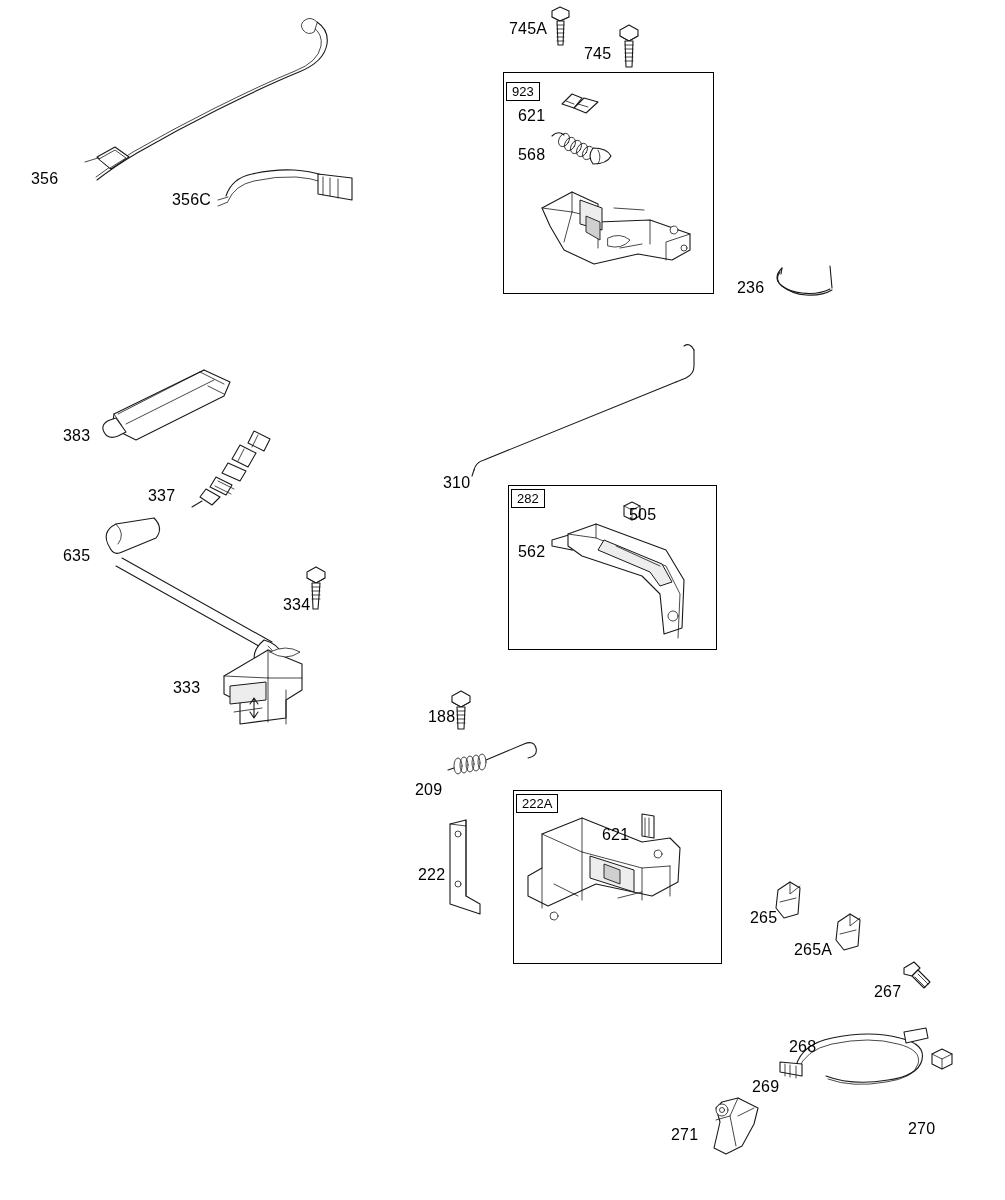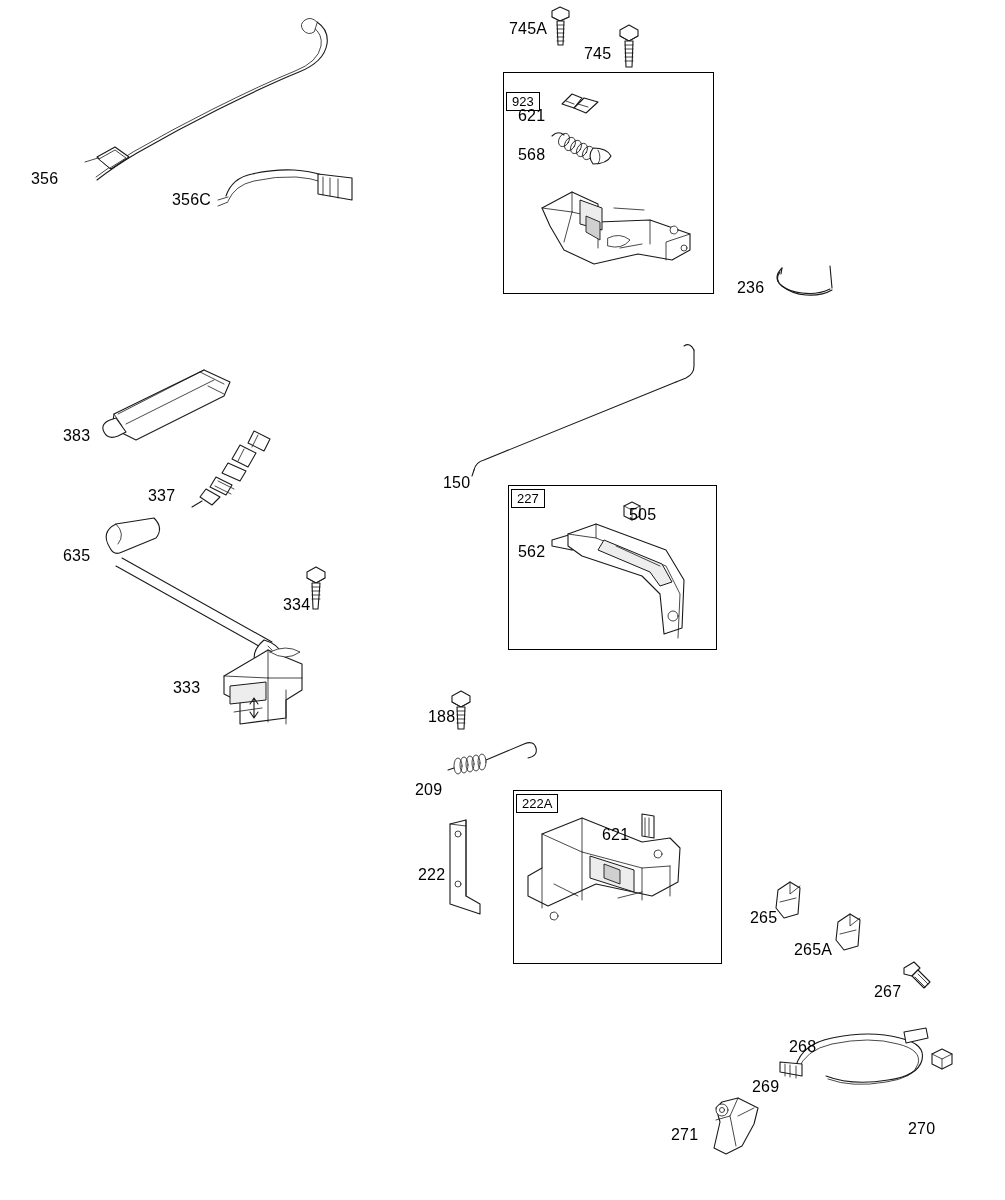--- a/index.html
+++ b/index.html
@@ -54,22 +54,22 @@
 </style>
 </head>
 <body>
 
 <div id="sheet">
 
   <div class="group-box" style="left:503px; top:72px; width:209px; height:220px;"></div>
   <div class="group-box" style="left:508px; top:485px; width:207px; height:163px;"></div>
   <div class="group-box" style="left:513px; top:790px; width:207px; height:172px;"></div>
 
-  <div class="boxlabel" style="left:506px; top:92px;">923</div>
-  <div class="boxlabel" style="left:511px; top:489px;">227</div>
+  <div class="boxlabel" style="left:506px; top:82px;">923</div>
+  <div class="boxlabel" style="left:511px; top:489px;">282</div>
   <div class="boxlabel" style="left:516px; top:794px;">222A</div>
 
   <div class="art" style="left:55px; top:10px;">
     <svg width="300" height="190" viewBox="0 0 300 190">
       <path class="st" d="M262 12 q12 8 10 22 q-3 18 -28 28 q-32 13 -82 38 q-40 20 -80 43 q-22 13 -40 27"></path>
       <path class="stt" d="M258 17 q10 7 8 19 q-3 16 -26 25 q-32 13 -82 38 q-40 20 -80 43 q-20 12 -37 25"></path>
       <path class="fwt" d="M262 12 q-6 -6 -12 -2 q-6 4 -2 10 q5 6 11 2 z"></path>
       <path class="fw" d="M42 147 l18 -10 l14 10 l-18 12 z"></path>
       <path class="fwt" d="M44 149 l16 -9 l11 8 l-16 10 z"></path>
       <path class="stt" d="M30 152 l13 -4"></path>
@@ -335,21 +335,21 @@
   <div class="label" style="left:509px; top:20px;">745A</div>
   <div class="label" style="left:584px; top:45px;">745</div>
   <div class="label" style="left:518px; top:107px;">621</div>
   <div class="label" style="left:518px; top:146px;">568</div>
   <div class="label" style="left:737px; top:279px;">236</div>
   <div class="label" style="left:63px;  top:427px;">383</div>
   <div class="label" style="left:148px; top:487px;">337</div>
   <div class="label" style="left:63px;  top:547px;">635</div>
   <div class="label" style="left:283px; top:596px;">334</div>
   <div class="label" style="left:173px; top:679px;">333</div>
-  <div class="label" style="left:443px; top:474px;">150</div>
+  <div class="label" style="left:443px; top:474px;">310</div>
   <div class="label" style="left:597px; top:506px;margin-left:32px;">505</div>
   <div class="label" style="left:518px; top:543px;">562</div>
   <div class="label" style="left:428px; top:708px;">188</div>
   <div class="label" style="left:415px; top:781px;">209</div>
   <div class="label" style="left:418px; top:866px;">222</div>
   <div class="label" style="left:602px; top:826px;">621</div>
   <div class="label" style="left:750px; top:909px;">265</div>
   <div class="label" style="left:754px; top:941px;margin-left:40px;">265A</div>
   <div class="label" style="left:874px; top:983px;">267</div>
   <div class="label" style="left:789px; top:1038px;">268</div>

